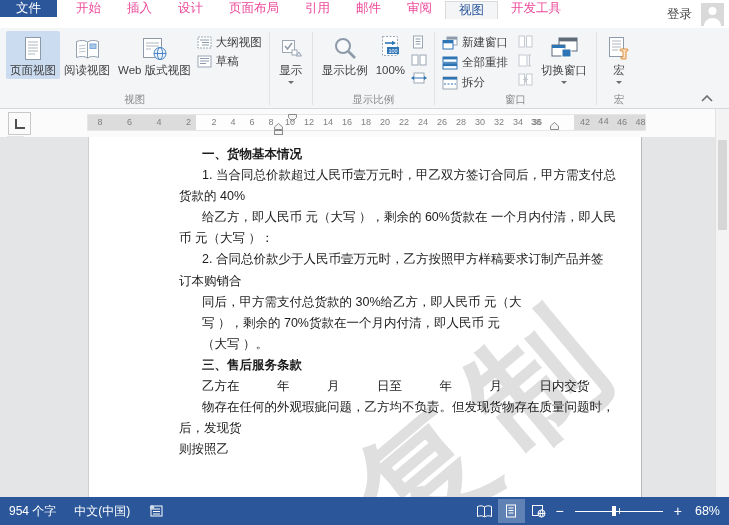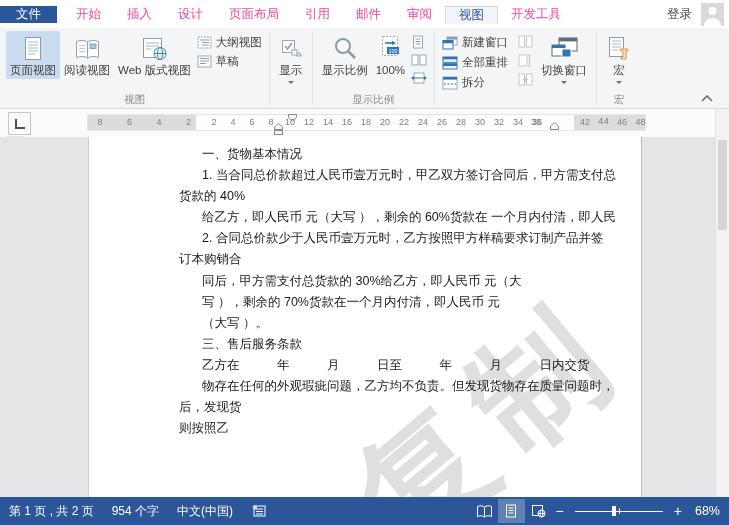--- a/index.html
+++ b/index.html
@@ -3,21 +3,21 @@
 <meta charset="utf-8">
 <style>
   html,body{margin:0;padding:0;}
   body{
     width:729px;height:525px;position:relative;overflow:hidden;
     font-family:"Liberation Sans","DejaVu Sans",sans-serif;
     background:#e4e5e7;-webkit-font-smoothing:antialiased;
   }
   
   .tabbar{position:absolute;top:0;left:0;right:0;height:28px;background:#fff;display:flex;align-items:stretch;font-size:12.5px;z-index:5;}
-  .tablist{display:flex;align-items:center;}
+  .tablist{display:flex;align-items:flex-start;}
   .tab{display:flex;align-items:center;padding:0 13px;color:#ec4899;cursor:default;white-space:nowrap;}
   .tab.file{background:#2b579a;color:#fff;padding:0 16px;margin-right:6px;}
   .tab.active{color:#2b579a;background:#f4f5f7;border:1px solid #d8dadc;border-bottom:none;position:relative;top:1px;padding-top:0;}
   .account{margin-left:auto;display:flex;align-items:center;gap:9px;padding-right:5px;color:#444;}
   .avatar{width:23px;height:23px;background:#d9d9d9;display:flex;align-items:flex-end;justify-content:center;overflow:hidden;}
   
   .ribbon{position:absolute;top:28px;left:0;right:0;height:79px;background:#f4f5f7;border-bottom:1px solid #d5d7d9;display:flex;align-items:stretch;padding:1px 2px 0 2px;z-index:4;}
   .rgroup{position:relative;display:flex;align-items:flex-start;padding:2px 4px 15px 4px;}
   .glabel{position:absolute;bottom:1px;left:0;right:0;text-align:center;font-size:10.5px;color:#8a8a8a;}
   .sep{width:1px;background:#e0e2e4;margin:3px 1px;}
@@ -37,21 +37,21 @@
   .rnum{position:absolute;top:0;transform:translateX(-50%);font-size:9px;line-height:15px;color:#7f7f7f;}
   .marker{position:absolute;}
   .vruler{position:absolute;left:8px;top:137px;width:15px;height:360px;background:#fdfdfd;outline:1px solid #e6e6e6;}
   .vnum{position:absolute;left:2px;transform:rotate(90deg);font-size:9px;color:#7f7f7f;}
   
   .docarea{position:absolute;top:137px;left:0;right:0;height:360px;background:#e4e5e7;overflow:hidden;}
   .page{position:absolute;left:88px;top:0;width:552px;height:360px;background:#fff;border-left:1px solid #cfcfcf;border-right:1px solid #b9b9b9;overflow:hidden;}
   .doclines{position:relative;padding-top:7px;z-index:2;}
   .line{font-size:12.5px;line-height:21.1px;color:#1b1b1b;padding-left:90px;white-space:nowrap;font-family:"Liberation Sans","DejaVu Sans",sans-serif;}
   .line.ind{padding-left:113px;}
-  .line.bold{font-weight:normal;}
+  .line.bold{font-weight:bold;}
   .watermark{position:absolute;left:120px;top:462px;z-index:1;font-size:128px;font-weight:bold;letter-spacing:18px;color:rgba(110,110,110,0.22);transform:rotate(-40deg);transform-origin:left bottom;white-space:nowrap;pointer-events:none;}
   .vscroll{position:absolute;right:0;top:108px;width:13px;height:389px;background:#f3f3f3;border-left:1px solid #e2e2e2;}
   .vthumb{position:absolute;left:2px;right:2px;top:32px;height:90px;background:#d6d6d6;border-radius:1px;}
   
   .status{position:absolute;bottom:0;left:0;right:0;height:28px;background:#2b579a;color:#fff;display:flex;align-items:center;font-size:12px;z-index:6;}
   .sitem{padding:0 9px;display:flex;align-items:center;height:100%;}
   .sright{margin-left:auto;display:flex;align-items:center;padding-right:9px;}
   .vbtn{width:27px;height:24px;display:flex;align-items:center;justify-content:center;}
   .vbtn.active{background:rgba(255,255,255,0.25);}
   .ztrack{position:relative;width:88px;height:12px;margin:0 7px;}
@@ -305,20 +305,21 @@
             <rect x="10" y="2" width="18" height="13" fill="#fff" stroke="#5f6b78"></rect>
             <rect x="10" y="2" width="18" height="3.4" fill="#5f6b78"></rect>
             <rect x="3" y="9" width="13" height="11" fill="#fff" stroke="#5f6b78"></rect>
             <rect x="3" y="9" width="13" height="3" fill="#2e75b6"></rect>
             <rect x="13" y="13" width="9" height="8" fill="#2e75b6" stroke="#fff"></rect>
           </svg>
       </span>
       <span>切换窗口</span>
       <span class="caret"></span>
     </div>
+    <div class="glabel">窗口</div>
   </div>
 
   <div class="sep"></div>
 
   <div class="rgroup">
     <div class="bb">
       <span class="ic">
         <svg width="26" height="26" viewBox="0 0 26 26">
             <rect x="3.5" y="1.5" width="14" height="19" fill="#fff" stroke="#8d9aa9"></rect>
             <g stroke="#aeb7c0">
@@ -414,39 +415,39 @@
   </div>
 
 <div class="docarea">
   <div class="page">
     <div class="watermark">严禁复制</div>
     <div class="doclines">
         <div class="line ind bold">一、货物基本情况</div>
         <div class="line ind">1. 当合同总价款超过人民币壹万元时，甲乙双方签订合同后，甲方需支付总</div>
         <div class="line">货款的 40%</div>
         <div class="line ind">给乙方，即人民币 元（大写 ），剩余的 60%货款在 一个月内付清，即人民</div>
+        <div class="line">币 元（大写 ）：</div>
         <div class="line ind">2. 合同总价款少于人民币壹万元时，乙方按照甲方样稿要求订制产品并签</div>
         <div class="line">订本购销合</div>
         <div class="line ind">同后，甲方需支付总货款的 30%给乙方，即人民币 元（大</div>
         <div class="line ind">写 ），剩余的 70%货款在一个月内付清，即人民币 元</div>
         <div class="line ind">（大写 ）。</div>
         <div class="line ind bold">三、售后服务条款</div>
         <div class="line ind">乙方在　　　年　　　月　　　日至　　　年　　　月　　　日内交货</div>
         <div class="line ind">物存在任何的外观瑕疵问题，乙方均不负责。但发现货物存在质量问题时，</div>
         <div class="line">后，发现货</div>
         <div class="line">则按照乙</div>
       </div>
   </div>
 </div>
 <div class="vscroll">
     <div class="vthumb"></div>
   </div>
 
 <div class="status">
-  <span class="sitem">第 1 页 , 共 2 页</span>
   <span class="sitem">954 个字</span>
   <span class="sitem">中文(中国)</span>
   <span class="sitem">
     <svg width="16" height="14" viewBox="0 0 16 14">
         <rect x="3" y="2" width="11" height="10" fill="none" stroke="#fff"></rect>
         <g stroke="#fff">
           <line x1="5" y1="5" x2="12" y2="5"></line>
           <line x1="5" y1="7.5" x2="12" y2="7.5"></line>
           <line x1="5" y1="10" x2="12" y2="10"></line>
         </g>

